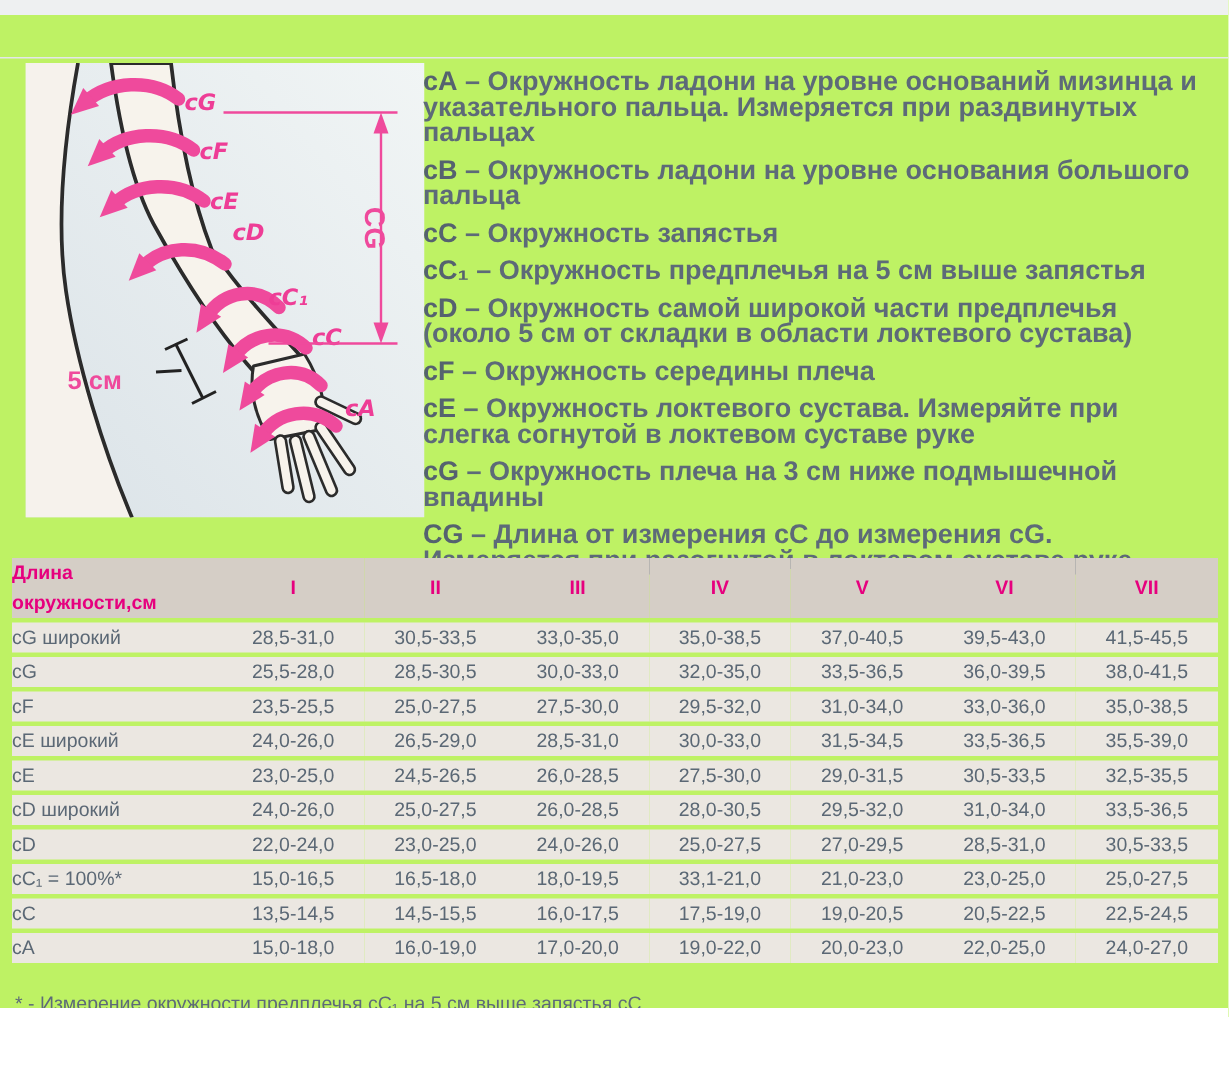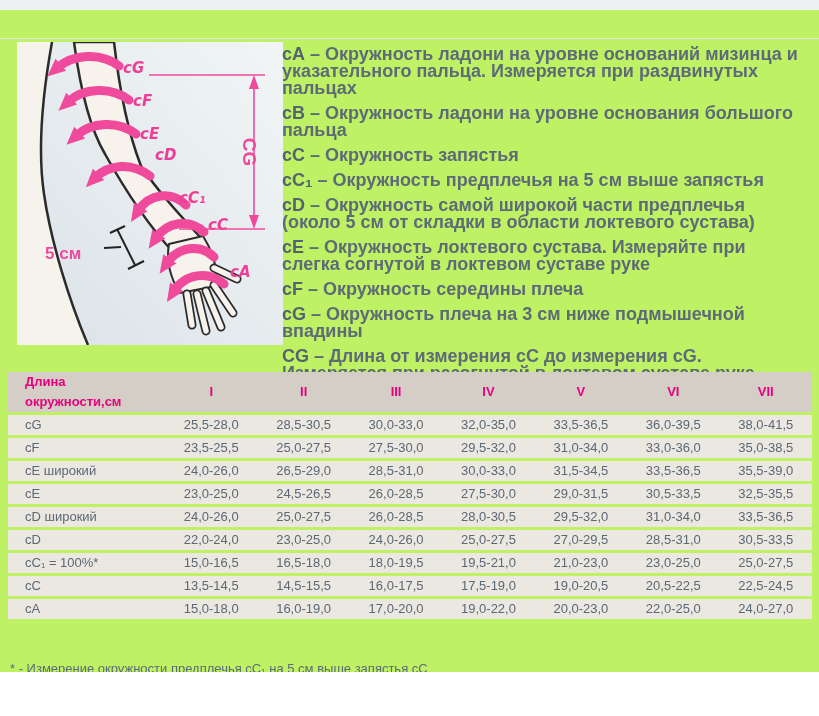--- a/index.html
+++ b/index.html
@@ -13,21 +13,21 @@
   .legend{position:absolute;left:282px;top:46px;width:523px;font-size:18px;line-height:17px;font-weight:bold;}
   .legend-item{margin-bottom:8px;}
   .legend-item b{color:#55626f;}
 
   .sizes{position:absolute;left:8px;top:369px;width:804px;}
   table.size{width:804px;border-collapse:separate;border-spacing:0 3px;font-size:13px;}
   table.size th{background:#d5cec6;color:#e6007e;font-weight:bold;height:20px;line-height:20px;
                 padding:0;text-align:center;font-size:13px;}
   table.size td{background:#ebe7e1;color:#5b6875;height:20px;line-height:20px;padding:0;
                 text-align:center;white-space:nowrap;}
-  table.size th:first-child, table.size td:first-child{text-align:left;padding-left:17px;width:140px;}
+  table.size th:first-child, table.size td:first-child{text-align:left;padding-left:0;width:140px;}
 
   .fn1{position:absolute;left:10px;top:661px;font-size:13px;color:#5d6a78;}
   .fn2{position:absolute;left:10px;top:691px;font-size:13px;color:#5d6a78;margin-left:16px;}
 
   .wrap-label{font-family:"DejaVu Sans","Liberation Sans",sans-serif;font-style:italic;
               font-weight:bold;fill:#ee3d96;font-size:15px;}
 </style>
 </head>
 <body>
 
@@ -106,42 +106,52 @@
       <path d="M 111,227 L 127,219"></path>
     </g>
   </svg>
 
   <div class="legend">
       <div class="legend-item"><b>cA</b><span> – Окружность ладони на уровне оснований мизинца и указательного пальца. Измеряется при раздвинутых пальцах</span></div>
       <div class="legend-item"><b>cB</b><span> – Окружность ладони на уровне основания большого пальца</span></div>
       <div class="legend-item"><b>cC</b><span> – Окружность запястья</span></div>
       <div class="legend-item"><b>cC₁</b><span> – Окружность предплечья на 5 см выше запястья</span></div>
       <div class="legend-item"><b>cD</b><span> – Окружность самой широкой части предплечья (около 5 см от складки в области локтевого сустава)</span></div>
+      <div class="legend-item"><b>cF</b><span> – Окружность середины плеча</span></div>
       <div class="legend-item"><b>cE</b><span> – Окружность локтевого сустава. Измеряйте при слегка согнутой в локтевом суставе руке</span></div>
-      <div class="legend-item"><b>cF</b><span> – Окружность середины плеча</span></div>
       <div class="legend-item"><b>cG</b><span> – Окружность плеча на 3 см ниже подмышечной впадины</span></div>
       <div class="legend-item"><b>CG</b><span> – Длина от измерения cC до измерения cG. Измеряется при разогнутой в локтевом суставе руке</span></div>
     </div>
 
   <div class="sizes">
     <table class="size">
       <thead>
           <tr>
             <th>Длина окружности,см</th>
             <th>I</th>
             <th>II</th>
             <th>III</th>
             <th>IV</th>
             <th>V</th>
             <th>VI</th>
             <th>VII</th>
           </tr>
         </thead>
       <tbody>
           <tr>
+            <td>cG широкий</td>
+            <td>28,5-31,0</td>
+            <td>30,5-33,5</td>
+            <td>33,0-35,0</td>
+            <td>35,0-38,5</td>
+            <td>37,0-40,5</td>
+            <td>39,5-43,0</td>
+            <td>41,5-45,5</td>
+          </tr>
+          <tr>
             <td>cG</td>
             <td>25,5-28,0</td>
             <td>28,5-30,5</td>
             <td>30,0-33,0</td>
             <td>32,0-35,0</td>
             <td>33,5-36,5</td>
             <td>36,0-39,5</td>
             <td>38,0-41,5</td>
           </tr>
           <tr>
@@ -192,21 +202,21 @@
             <td>25,0-27,5</td>
             <td>27,0-29,5</td>
             <td>28,5-31,0</td>
             <td>30,5-33,5</td>
           </tr>
           <tr>
             <td>cC₁ = 100%*</td>
             <td>15,0-16,5</td>
             <td>16,5-18,0</td>
             <td>18,0-19,5</td>
-            <td>19,5-21,0</td>
+            <td>33,1-21,0</td>
             <td>21,0-23,0</td>
             <td>23,0-25,0</td>
             <td>25,0-27,5</td>
           </tr>
           <tr>
             <td>cC</td>
             <td>13,5-14,5</td>
             <td>14,5-15,5</td>
             <td>16,0-17,5</td>
             <td>17,5-19,0</td>

